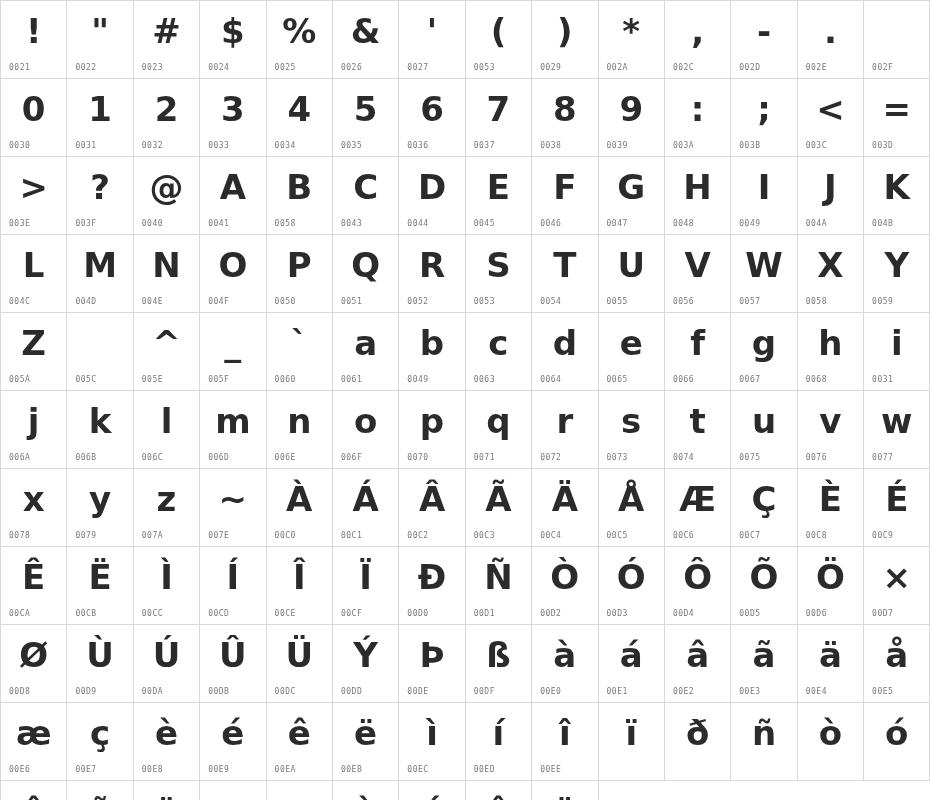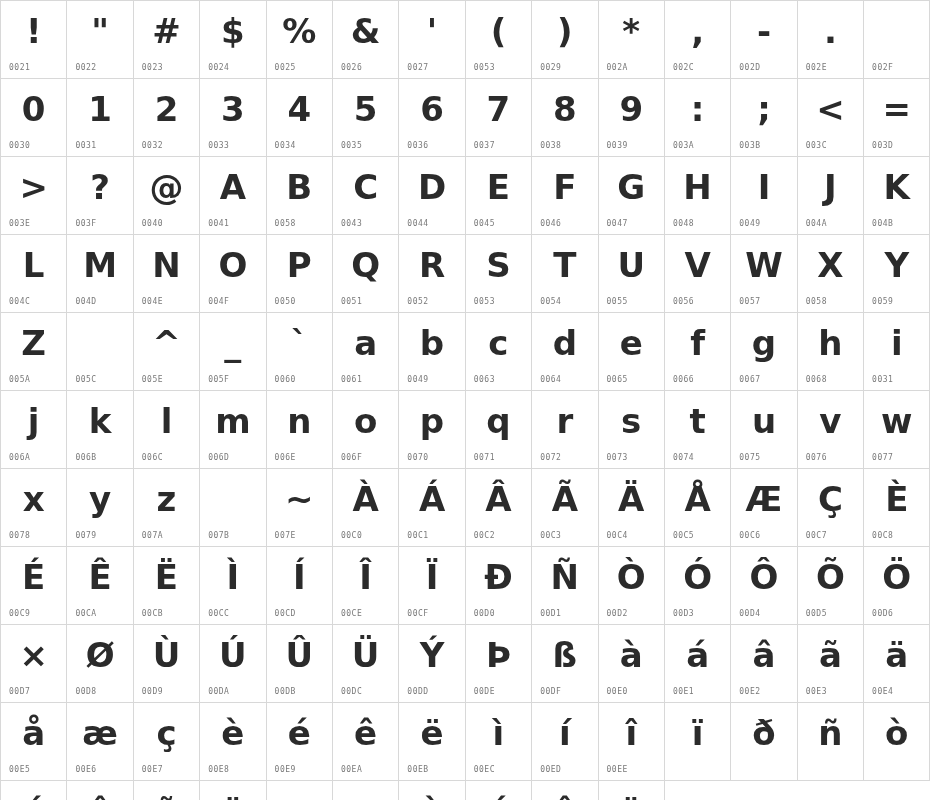--- a/index.html
+++ b/index.html
@@ -400,24 +400,20 @@
     </div>
     <div class="cell">
       <div class="glyph">y</div>
       <div class="code">0079</div>
     </div>
     <div class="cell">
       <div class="glyph">z</div>
       <div class="code">007A</div>
     </div>
     <div class="cell">
-      <div class="glyph"></div>
-      <div class="code">007B</div>
-    </div>
-    <div class="cell">
       <div class="glyph">~</div>
       <div class="code">007E</div>
     </div>
     <div class="cell">
       <div class="glyph">À</div>
       <div class="code">00C0</div>
     </div>
     <div class="cell">
       <div class="glyph">Á</div>
       <div class="code">00C1</div>

